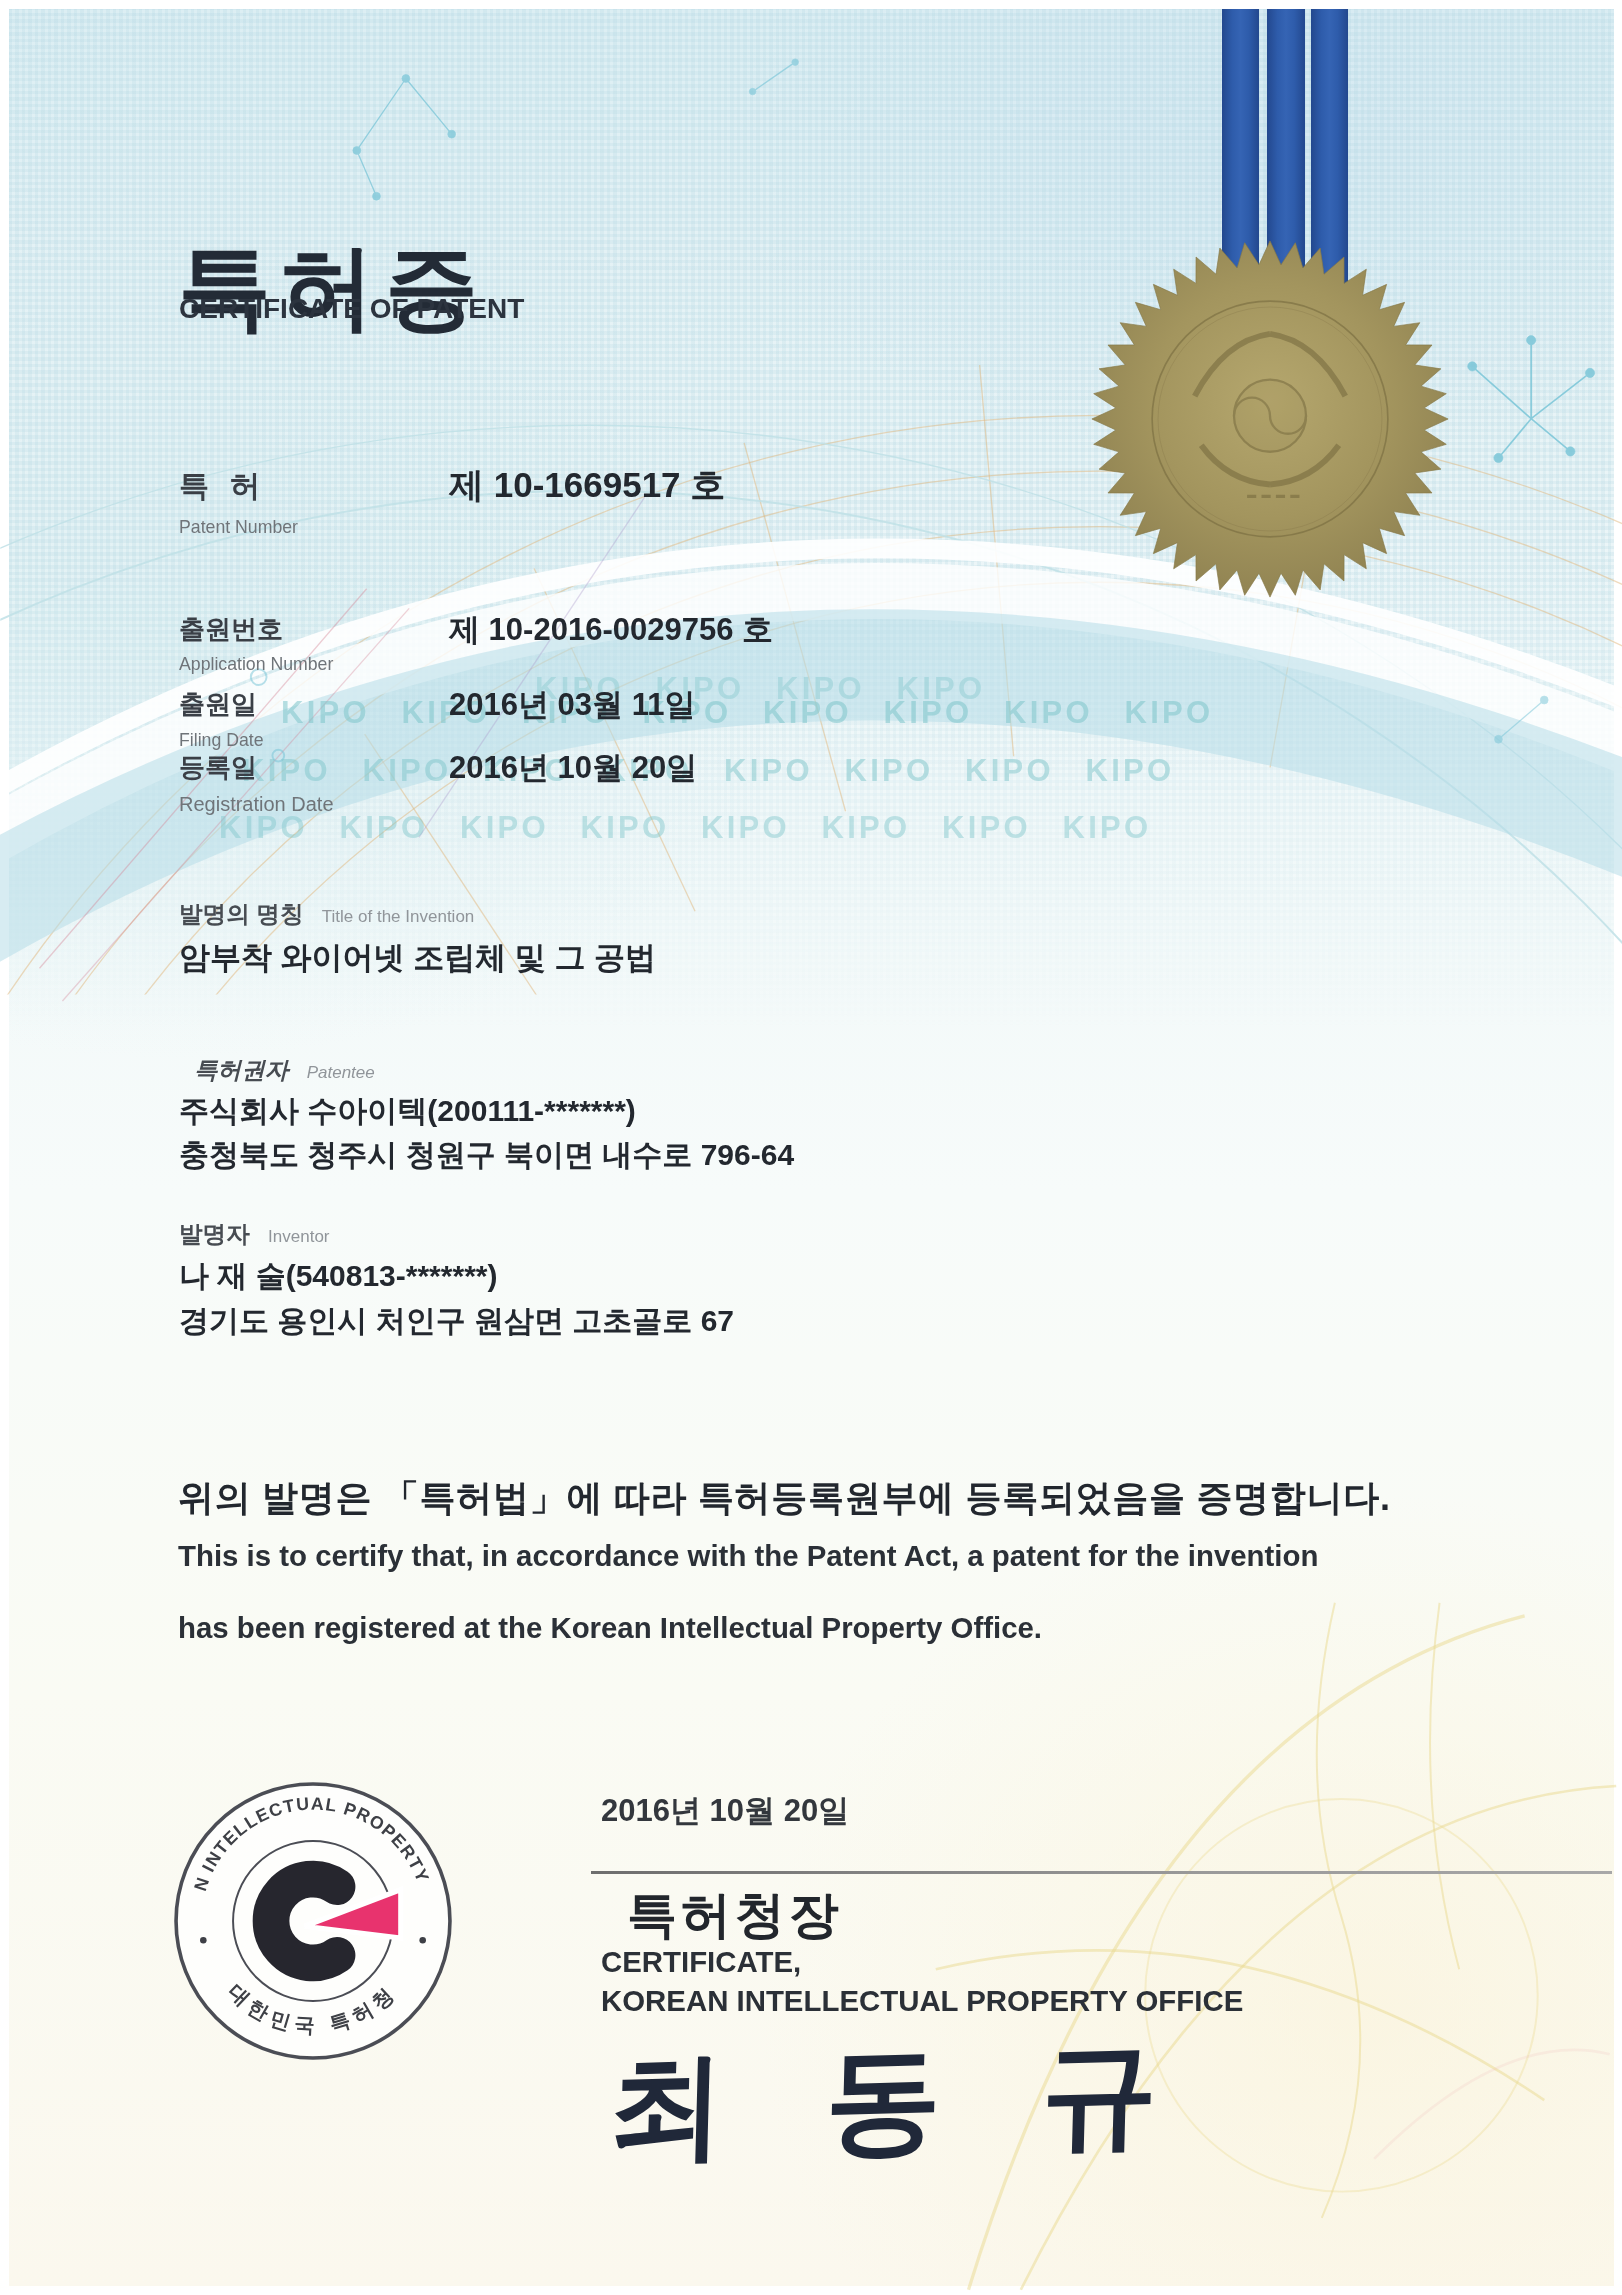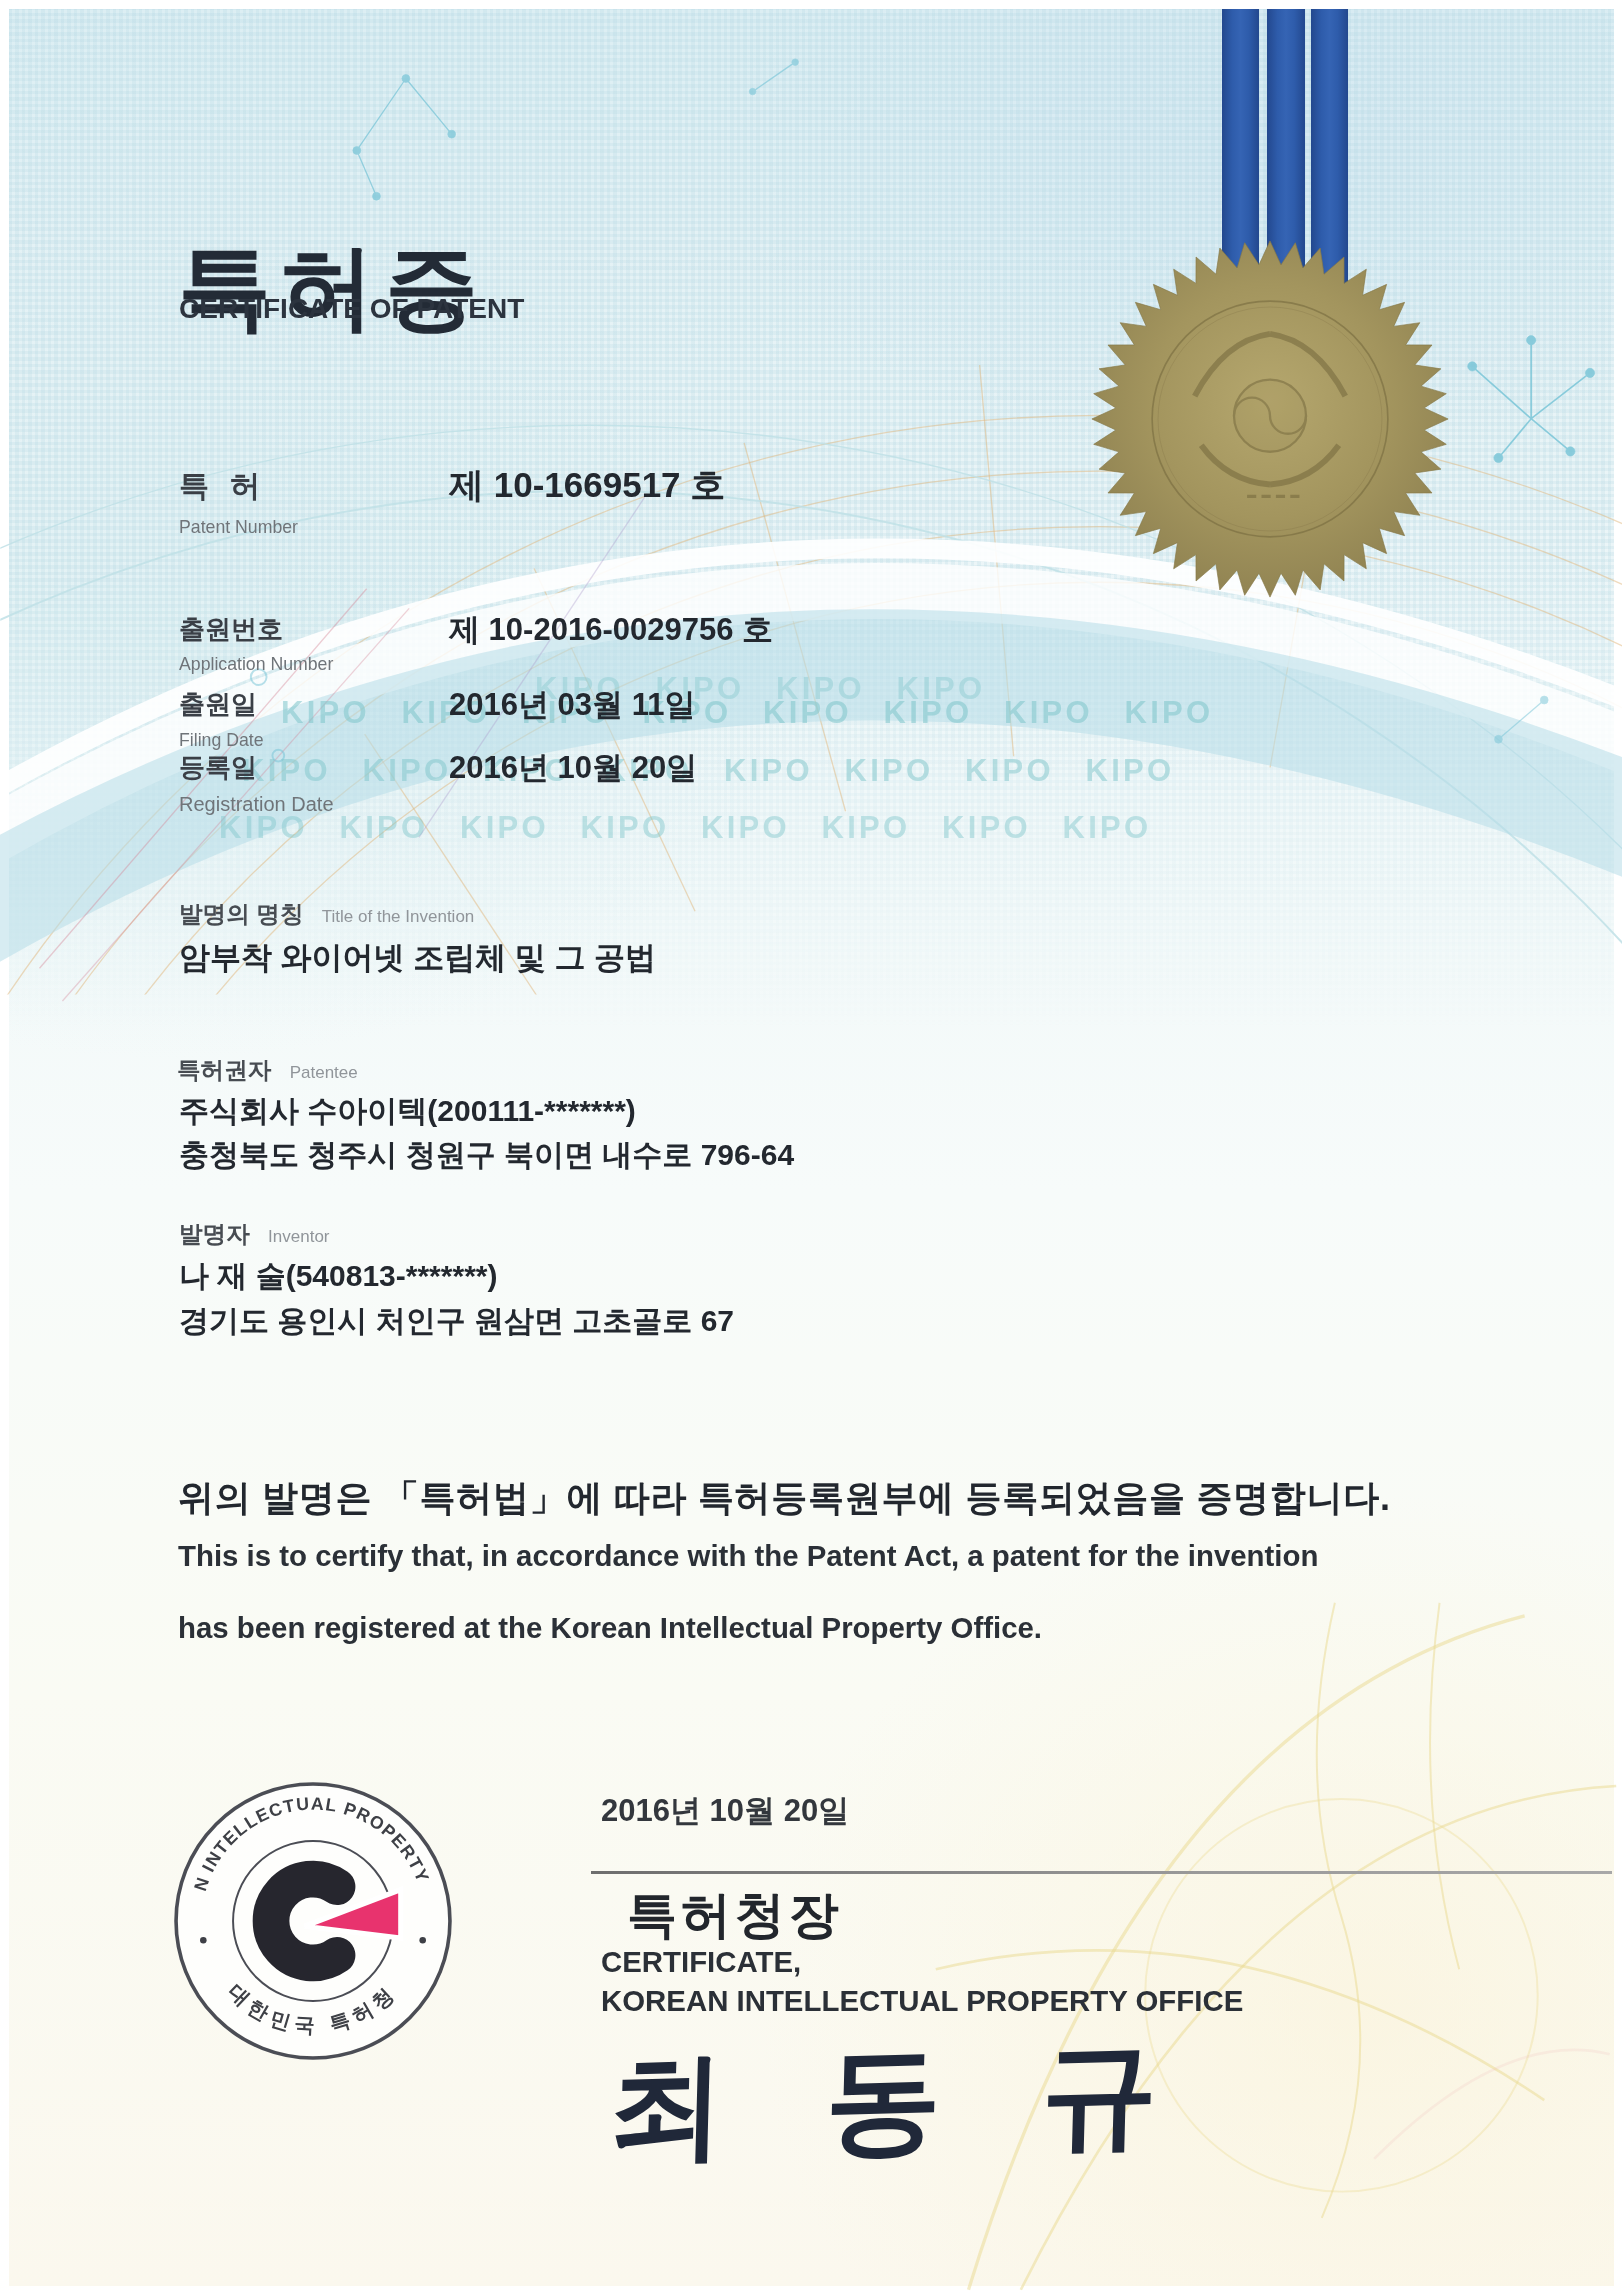--- a/index.html
+++ b/index.html
@@ -65,21 +65,21 @@
   .f2-label{left:179px;top:687px;font-size:26px;}
   .f2-en{left:179px;top:730px;font-size:17.7px;}
   .f2-value{left:449px;top:684px;font-size:31px;}
   .f3-label{left:179px;top:750px;font-size:26px;}
   .f3-en{left:179px;top:793px;font-size:20px;}
   .f3-value{left:449px;top:747px;font-size:31px;}
   .sec-label{font-size:23.6px;font-weight:700;color:#474c52;}
   .sec-label .lab-en{font-size:17px;margin-left:18.3px;color:#90959a;}
   .invention-label{left:179px;top:898px;}
   .invention-value{left:179px;top:937px;font-size:31px;}
-  .patentee-label{left:177px;top:1054px;}
+  .patentee-label{left:194px;top:1054px;font-style:italic;}
   .patentee-line1{left:179px;top:1091px;font-size:30px;}
   .patentee-line2{left:179px;top:1135px;font-size:30px;}
   .inventor-label{left:179px;top:1218px;}
   .inventor-line1{left:179px;top:1256px;font-size:30px;}
   .inventor-line2{left:179px;top:1301px;font-size:30px;}
   .statement-ko{left:178px;top:1474px;font-size:36px;font-weight:800;letter-spacing:0.7px;color:#22272e;}
   .statement-en1{left:178px;top:1539px;font-size:29.4px;font-weight:700;color:#2b3037;}
   .statement-en2{left:178px;top:1582px;font-size:29.4px;font-weight:700;color:#2b3037;margin-top:29px;}
   .issue-date{left:601px;top:1790px;font-size:31px;font-weight:600;color:#33373d;}
   .rule{left:591px;top:1871px;width:1021px;height:2.6px;z-index:5;

